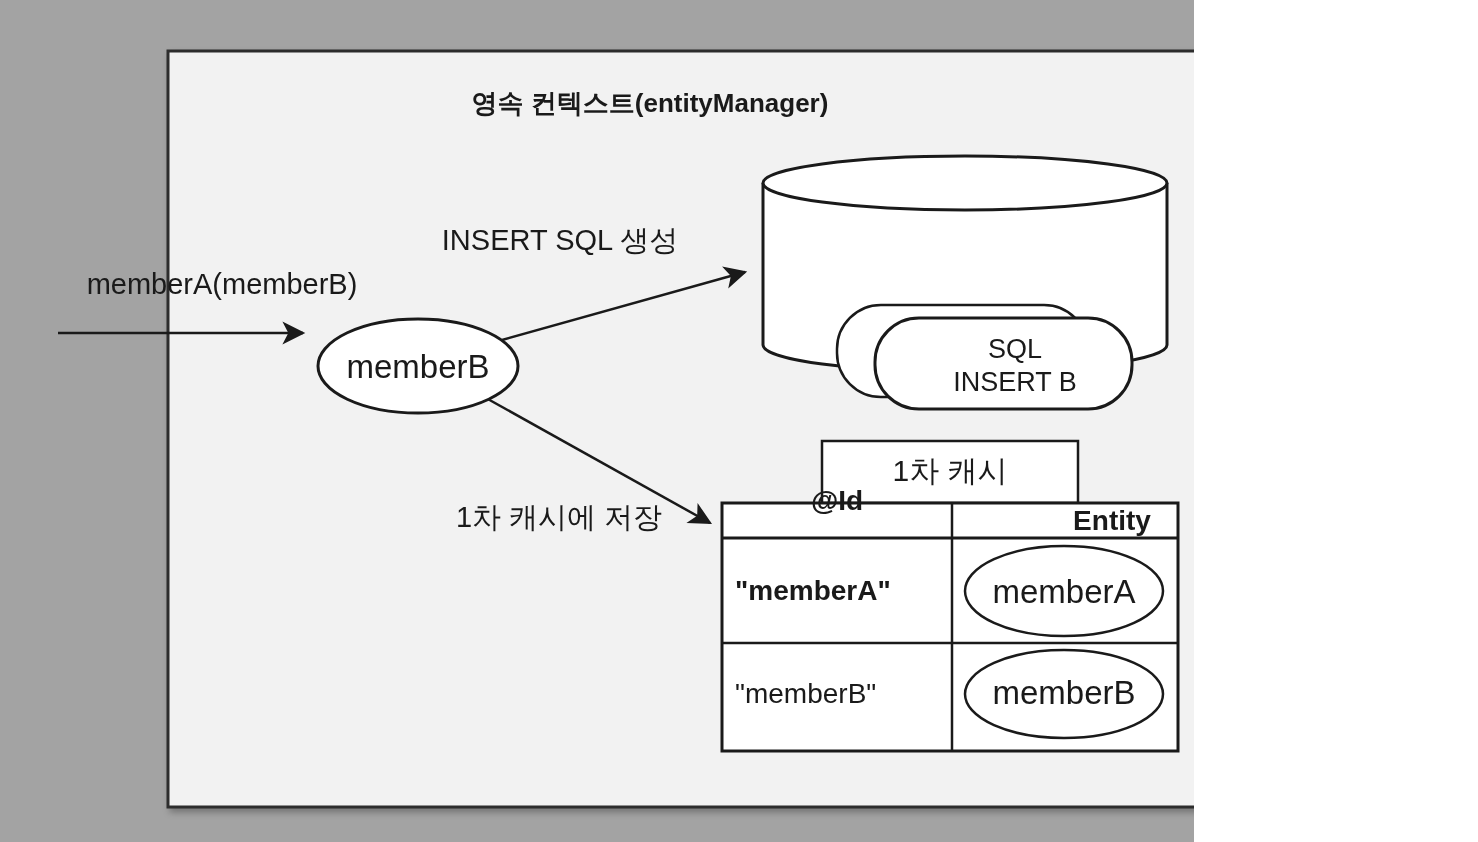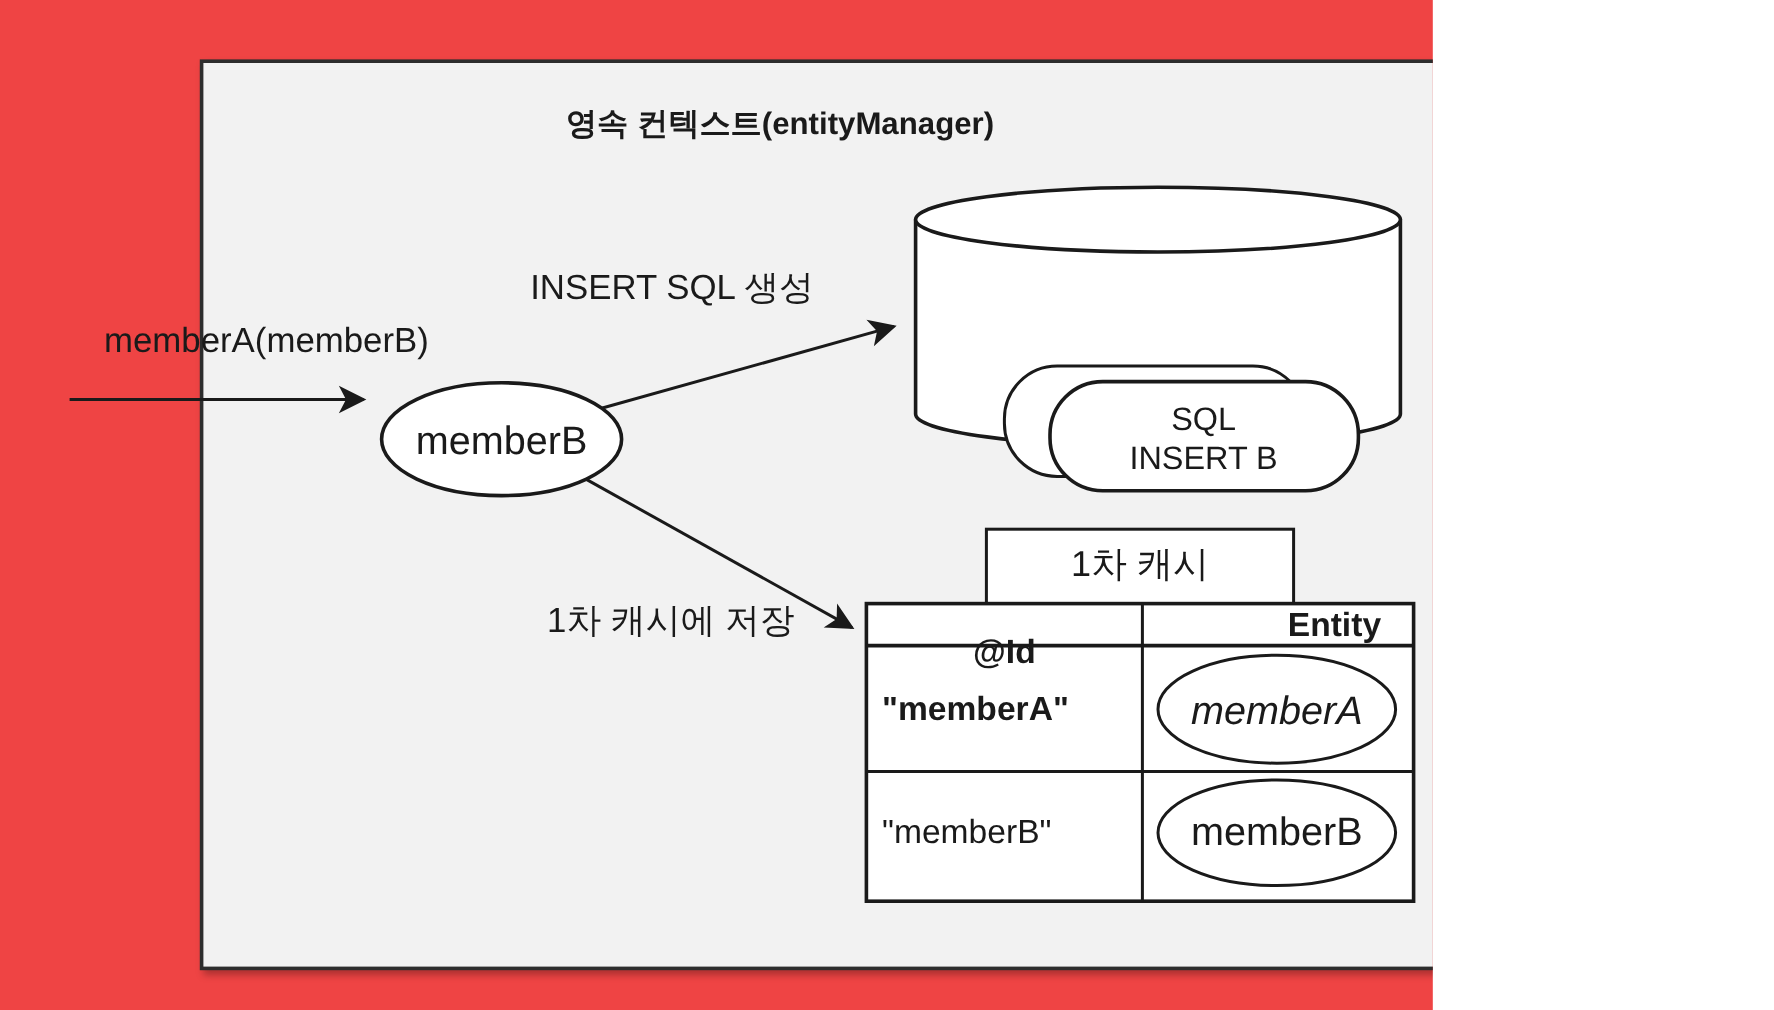--- a/index.html
+++ b/index.html
@@ -1,37 +1,37 @@
 <!DOCTYPE html>
 <html><head>
 <meta charset="utf-8">
 <style>
   html,body{margin:0;padding:0;background:#ffffff;}
   #canvas{
     position:relative;
     width:1194px;height:842px;
-    background:#ef4444;
+    background:#a3a3a3;
     font-family:"Liberation Sans", sans-serif;
     color:#1a1a1a;
     overflow:hidden;
   }
   #shape-layer{position:absolute;left:0;top:0;width:1478px;height:842px;}
   .lbl{
     position:absolute;
     white-space:nowrap;
     color:#1a1a1a;
     line-height:1.15;
   }
   .center{transform:translate(-50%,-50%);text-align:center;}
   .vcenter{transform:translateY(-50%);}
   .t-title{font-size:26px;font-weight:700;}
   .t-big{font-size:29px;font-weight:400;}
   .t-node{font-size:33px;font-weight:400;}
   .t-store{font-size:29px;font-weight:400;}
-  .t-card{font-size:27px;font-weight:400;text-align:center;line-height:33px;}
+  .t-card{font-size:27px;font-weight:400;text-align:center;line-height:33px;margin-left:12px;}
   .t-cache-title{font-size:30px;font-weight:400;}
   .t-header{font-size:28px;font-weight:700;}
   .t-cell-bold{font-size:28px;font-weight:700;}
   .t-cell{font-size:28px;font-weight:400;}
   .t-db{font-size:23px;font-weight:400;}
   .shadowed{filter:drop-shadow(3px 4px 3px rgba(0,0,0,0.28));}
   .soft-shadow{filter:drop-shadow(2px 3px 3px rgba(0,0,0,0.30));}
 </style>
 </head>
 <body>
@@ -90,24 +90,24 @@
 
   <div class="lbl center t-card" style="left:1003px;top:366px;">
     <div>SQL</div>
     <div>INSERT B</div>
   </div>
 
   <div class="lbl center t-big" style="left:559px;top:518px;text-align:center;">1차 캐시에 저장</div>
 
   <div class="lbl center t-cache-title" style="left:950px;top:471px;">1차 캐시</div>
 
-  <div class="lbl center t-header" style="left:837px;top:544px;text-align:right;">@Id</div>
+  <div class="lbl center t-header" style="left:837px;top:501px;text-align:right;">@Id</div>
   <div class="lbl center t-header" style="left:1112px;top:521px;">Entity</div>
 
   <div class="lbl vcenter t-cell-bold" style="left:735px;top:591px;">"memberA"</div>
-  <div class="lbl center t-node" style="left:1064px;top:592px;font-style:italic;">memberA</div>
+  <div class="lbl center t-node" style="left:1064px;top:592px;">memberA</div>
 
   <div class="lbl vcenter t-cell" style="left:735px;top:694px;">"memberB"</div>
   <div class="lbl center t-node" style="left:1064px;top:693px;">memberB</div>
 
   <div class="lbl center t-db" style="left:1383px;top:437px;">DB</div>
 
 </div>
 
 </body></html>

